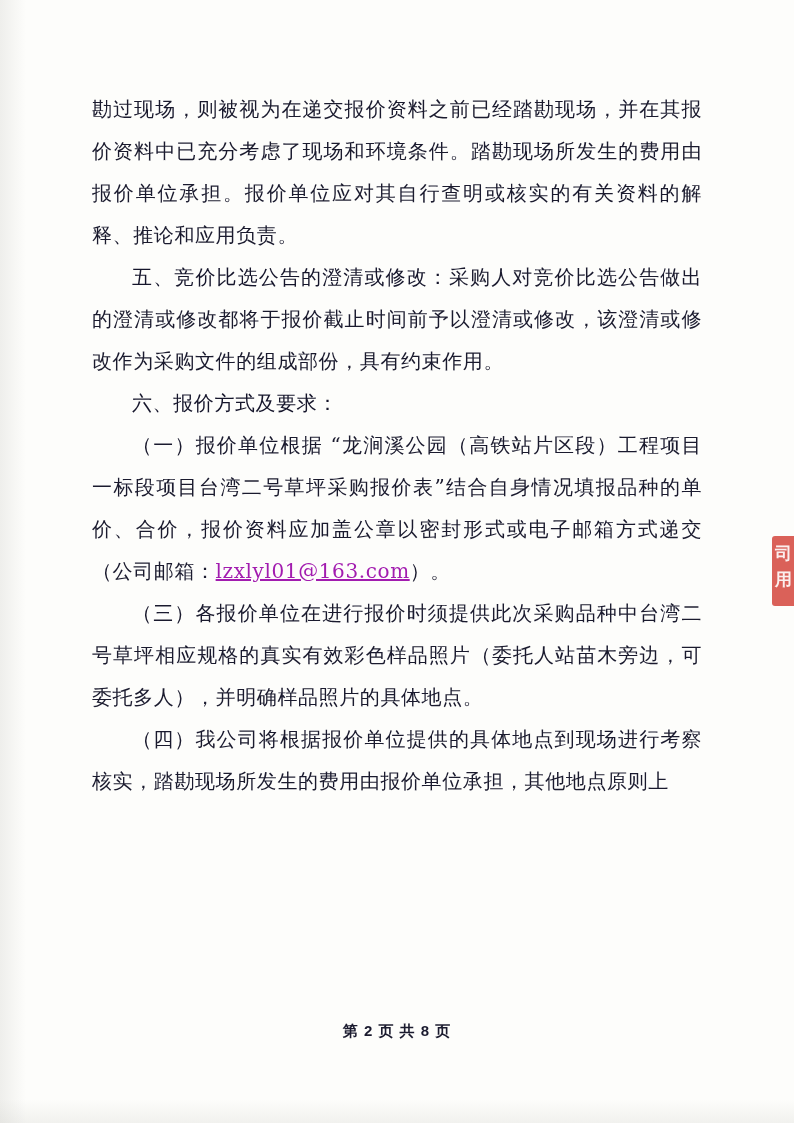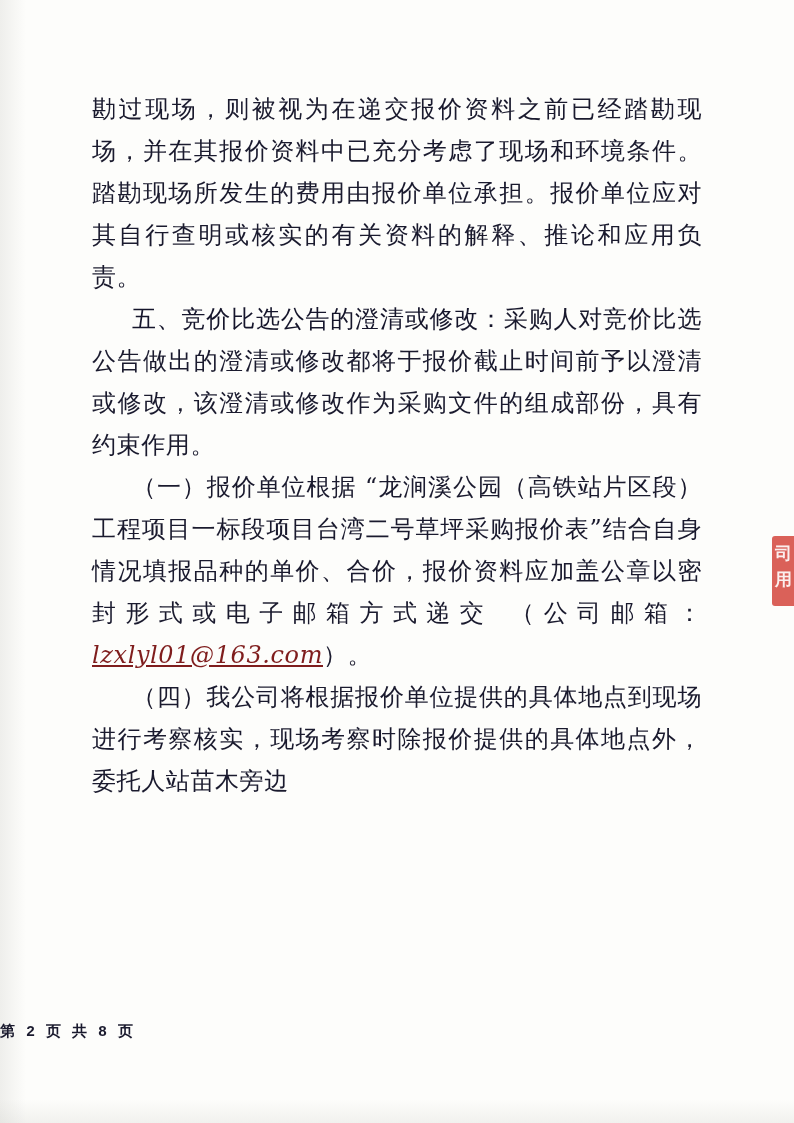--- a/index.html
+++ b/index.html
@@ -23,55 +23,55 @@
   }
 
   .content {
     position: absolute;
     left: 92px;
     top: 88px;
     width: 610px;
   }
 
   .para {
-    font-size: 24px;
+    font-size: 20px;
     line-height: 42px;
     color: #1a1a2e;
     letter-spacing: 0.6px;
     text-align: justify;
     text-justify: inter-ideograph;
     margin: 0;
     font-family: "DejaVu Serif", "Liberation Serif", serif;
   }
 
   .indent {
     text-indent: 40px;
   }
 
   .bold {
     font-weight: normal;
     color: #15152b;
   }
 
   .link {
     text-decoration: underline;
-    color: #7f1d1d;
-    font-style: italic;
+    color: #a21caf;
   }
 
   .footer {
     position: absolute;
     left: 0;
     right: 0;
     top: 1022px;
+    text-align: center;
     font-size: 15px;
     font-weight: bold;
     color: #1a1a2e;
     letter-spacing: 1px;
-    font-family: Liberation Mono, monospace;
+    font-family: Liberation Sans, sans-serif;
   }
 
   
   .stamp {
     position: absolute;
     right: 0px;
     top: 536px;
     width: 22px;
     height: 70px;
     overflow: hidden;
@@ -125,23 +125,25 @@
     <span class="stamp-ch c2">用</span>
   </div>
 
   <div class="content">
 
     <p class="para">勘过现场，则被视为在递交报价资料之前已经踏勘现场，并在其报价资料中已充分考虑了现场和环境条件。踏勘现场所发生的费用由报价单位承担。报价单位应对其自行查明或核实的有关资料的解释、推论和应用负责。</p>
 
 
     <p class="para indent"><span class="bold">五、竞价比选公告的澄清或修改：</span><span>采购人对竞价比选公告做出的澄清或修改都将于报价截止时间前予以澄清或修改，该澄清或修改作为采购文件的组成部份，具有约束作用。</span></p>
 
+    <p class="para indent bold">六、报价方式及要求：</p>
 
     <p class="para indent"><span>（一）报价单位根据 “龙涧溪公园（高铁站片区段）工程项目一标段项目台湾二号草坪采购报价表”结合自身情况填报品种的单价、合价，报价资料应加盖公章以密封形式或电子邮箱方式递交 （公司邮箱：</span><span class="link">lzxlyl01@163.com</span><span>）。</span></p>
 
 
+    <p class="para indent">（三）各报价单位在进行报价时须提供此次采购品种中台湾二号草坪相应规格的真实有效彩色样品照片（委托人站苗木旁边，可委托多人），并明确样品照片的具体地点。</p>
 
-    <p class="para indent">（四）我公司将根据报价单位提供的具体地点到现场进行考察核实，现场考察时除报价提供的具体地点外，委托人站苗木旁边</p>
+    <p class="para indent">（四）我公司将根据报价单位提供的具体地点到现场进行考察核实，踏勘现场所发生的费用由报价单位承担，其他地点原则上</p>
 
   </div>
 
   <div class="footer">第 2 页 共 8 页</div>
 </div>
 
 </body></html>

